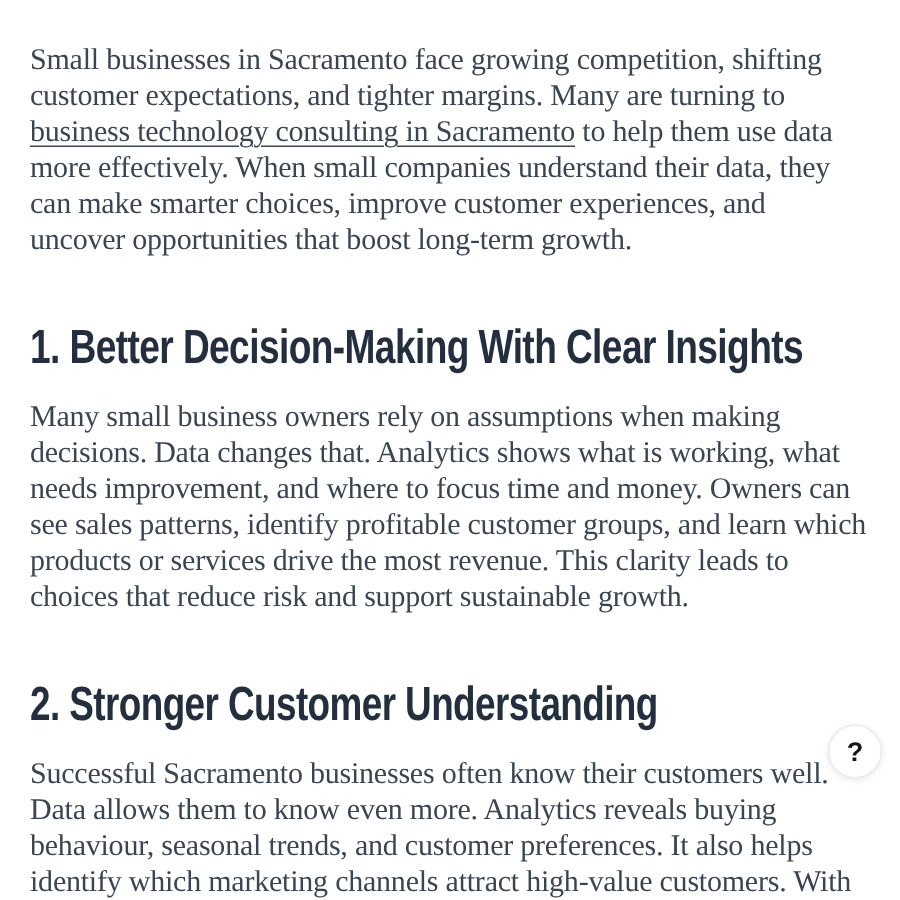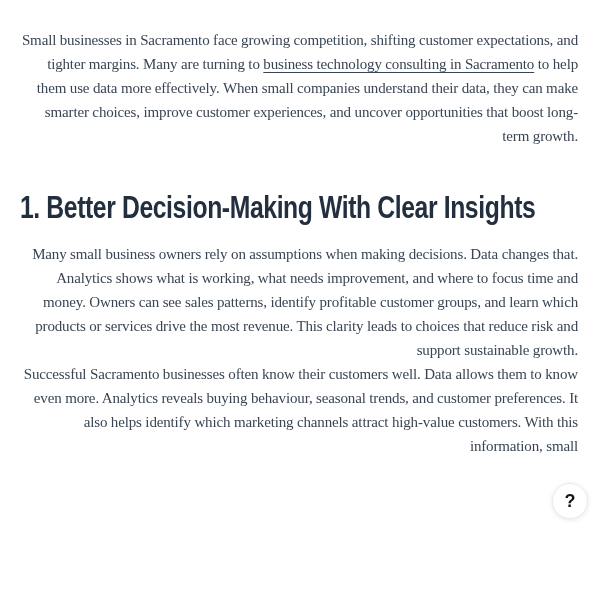--- a/index.html
+++ b/index.html
@@ -15,25 +15,25 @@
     background:var(--bg);
     font-family:"Liberation Serif", serif;
   }
   .content{
     width:600px;
     padding:28px 22px 0 20px;
   }
   .body-paragraph{
     margin:0;
     font-family:"Liberation Serif", serif;
-    font-size:15px;
+    font-size:20px;
     line-height:24px;
     letter-spacing:-0.15px;
     color:var(--body-text);
-    text-align:right;
+    text-align:left;
   }
   .inline-link{
     color:var(--link-text);
     text-decoration:underline;
     text-underline-offset:3px;
     text-decoration-thickness:1px;
     cursor:pointer;
   }
   .section-heading{
     margin:40px 0 16px 0;
@@ -78,20 +78,21 @@
 <body>
 
 <div class="content">
 
   <p class="body-paragraph"><span>Small businesses in Sacramento face growing competition, shifting customer expectations, and tighter margins. Many are turning to </span><a class="inline-link" href="#">business technology consulting in Sacramento</a><span> to help them use data more effectively. When small companies understand their data, they can make smarter choices, improve customer experiences, and uncover opportunities that boost long-term growth.</span></p>
 
   <h2 class="section-heading"><span class="fit" style="transform: scaleX(0.772501);">1. Better Decision-Making With Clear Insights</span></h2>
 
   <p class="body-paragraph">Many small business owners rely on assumptions when making decisions. Data changes that. Analytics shows what is working, what needs improvement, and where to focus time and money. Owners can see sales patterns, identify profitable customer groups, and learn which products or services drive the most revenue. This clarity leads to choices that reduce risk and support sustainable growth.</p>
 
+  <h2 class="section-heading"><span class="fit" style="transform: scaleX(0.768128);">2. Stronger Customer Understanding</span></h2>
 
   <p class="body-paragraph">Successful Sacramento businesses often know their customers well. Data allows them to know even more. Analytics reveals buying behaviour, seasonal trends, and customer preferences. It also helps identify which marketing channels attract high-value customers. With this information, small</p>
 
 </div>
 
 <button class="help-button">
     <span>?</span>
   </button>
 
 </body></html>

